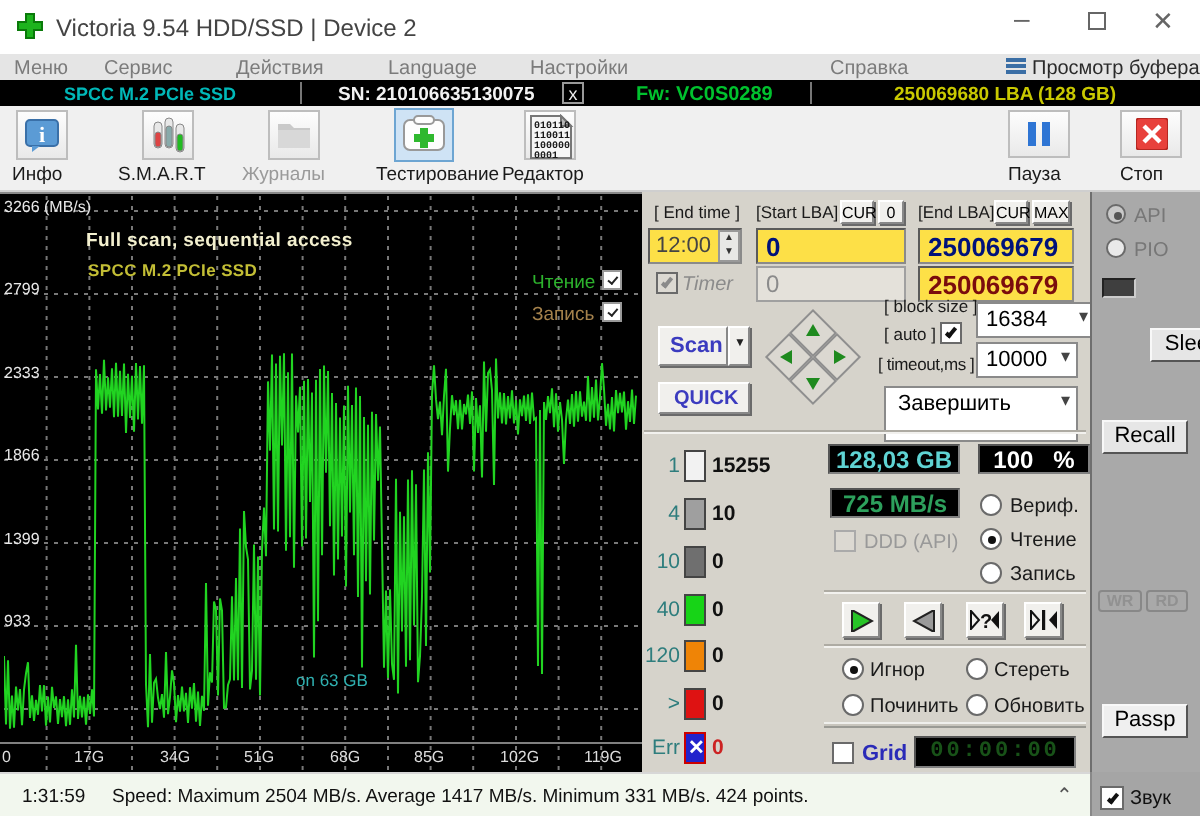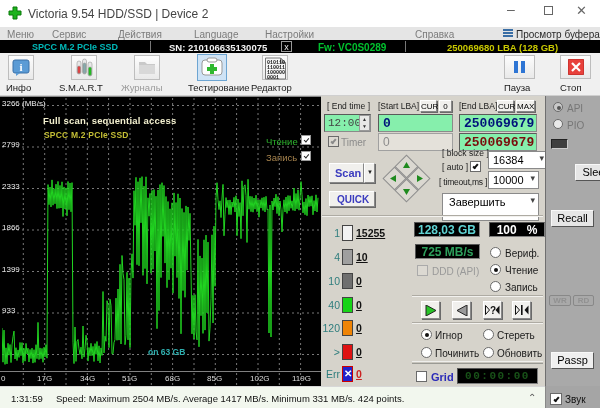--- a/index.html
+++ b/index.html
@@ -10,32 +10,32 @@
 .blackbar{left:0;top:40px;width:600px;height:13px;background:#000;color:#fff;}
 .bi{position:absolute;top:1px;font-size:9.5px;font-weight:bold;white-space:nowrap;}
 .toolbar{left:0;top:53px;width:600px;height:43px;background:#f0f0f0;border-bottom:1px solid #cfcfcf;}
 .tbtn{position:absolute;top:2px;width:26px;height:25px;background:linear-gradient(#fdfdfd,#e9e9e9);border:1px solid #bdbdbd;}
 .tlbl{position:absolute;top:29px;font-size:9.5px;color:#1a1a1a;white-space:nowrap;}
 .graphwrap{left:0;top:96px;width:321px;height:290px;background:#000;border-top:1px solid #888;}
 .panel{left:321px;top:96px;width:224px;height:290px;background:#d6d3cb;}
 .rightcol{left:545px;top:96px;width:55px;height:290px;background:#a9a9a9;border-left:1px solid #6f6f6f;}
 .statusbar{left:0;top:386px;width:600px;height:22px;background:#f2f7ee;border-top:1px solid #e0e0e0;}
 .lbl{position:absolute;font-size:8.5px;color:#1a1a1a;white-space:nowrap;}
-.inp{position:absolute;background:#86efac;border:1px solid #8a8a8a;border-top:1px solid #5a5a5a;border-left:1px solid #5a5a5a;font-weight:bold;font-size:13px;font-family:Liberation Mono, monospace;}
+.inp{position:absolute;background:#fde047;border:1px solid #8a8a8a;border-top:1px solid #5a5a5a;border-left:1px solid #5a5a5a;font-weight:bold;font-size:13px;}
 .btn3d{position:absolute;background:#f1f0ed;border:1px solid #888;border-top-color:#fff;border-left-color:#fff;box-shadow:1px 1px 0 #6a6a6a;}
 .combo{position:absolute;background:#fff;border:1px solid #8a8a8a;font-size:11px;color:#000;}
 .carr{position:absolute;right:3px;top:1px;color:#444;font-size:9px;}
 .lcd{position:absolute;background:#000;border:1px solid #808080;border-top-color:#555;border-left-color:#555;text-align:center;font-weight:bold;}
 .radio{position:absolute;width:11px;height:11px;border-radius:50%;background:#fff;border:1px solid #6a6a6a;}
 .rdot{position:absolute;left:3px;top:3px;width:4px;height:4px;border-radius:50%;background:#111;}
 .cb{position:absolute;width:11px;height:11px;background:#fff;border:1px solid #6a6a6a;}
 .ck{position:absolute;left:3px;top:1px;width:3px;height:6px;border:solid #111;border-width:0 2px 2px 0;transform:rotate(40deg);}
 .leg-n{position:absolute;font-size:10.5px;color:#2e7d7d;text-align:right;width:18px;}
 .leg-b{position:absolute;width:11px;height:16px;border:1px solid #444;}
-.leg-v{position:absolute;font-size:10.5px;color:#111;font-weight:bold;text-decoration:underline;}
+.leg-v{position:absolute;font-size:10.5px;color:#111;font-weight:bold;}
 .sbtn{position:absolute;left:6px;width:43px;height:17px;background:#e6e6e6;border:1px solid #555;border-top-color:#f8f8f8;border-left-color:#f8f8f8;text-align:center;font-size:11px;color:#000;line-height:15px;}
 </style></head><body>
 
 <div class="abs titlebar">
 <svg style="position:absolute;left:8px;top:6px" width="14" height="14" viewBox="0 0 14 14">
       <path d="M5 1h4v4h4v4H9v4H5V9H1V5h4z" fill="#1db31d" stroke="#0a7a0a" stroke-width="1"></path>
     </svg>
 <div style="position:absolute;left:28px;top:7px;font-size:12px;color:#444;">Victoria 9.54 HDD/SSD | Device 2</div>
 <div style="position:absolute;left:507px;top:1px;color:#666;font-size:14px;">–</div>
 <div style="position:absolute;left:544px;top:6px;width:9px;height:9px;border:1px solid #666;"></div>
@@ -163,21 +163,21 @@
 <div class="abs" style="left:43px;top:18px;color:#f3f0cf;font-size:9.5px;font-weight:bold;letter-spacing:0.2px;">Full scan, sequential access</div>
 <div class="abs" style="left:44px;top:33px;color:#c3be35;font-size:8.5px;font-weight:bold;letter-spacing:0.2px;">SPCC M.2 PCIe SSD</div>
 <div class="abs" style="left:266px;top:39px;color:#2db32d;font-size:9.5px;">Чтение</div>
 <div class="abs" style="left:301px;top:38px;width:10px;height:10px;background:#fff;border:1px solid #999;">
       <span style="position:absolute;left:3px;top:1px;width:2.5px;height:5px;border:solid #222;border-width:0 1.5px 1.5px 0;transform:rotate(40deg);"></span>
     </div>
 <div class="abs" style="left:266px;top:55px;color:#a5824c;font-size:9.5px;">Запись</div>
 <div class="abs" style="left:301px;top:54px;width:10px;height:10px;background:#fff;border:1px solid #999;">
       <span style="position:absolute;left:3px;top:1px;width:2.5px;height:5px;border:solid #222;border-width:0 1.5px 1.5px 0;transform:rotate(40deg);"></span>
     </div>
-<div class="abs" style="left:148px;top:250px;color:#2fb0b0;font-size:8.5px;font-weight:bold;text-align:center;">on 63 GB</div>
+<div class="abs" style="left:148px;top:238px;color:#2fb0b0;font-size:8.5px;font-weight:normal;text-align:center;">on 63 GB</div>
 <div class="abs" style="left:0px;top:274px;width:321px;height:1px;background:#808080;"></div>
 <div class="abs" style="left:1px;top:277px;color:#ddd;font-size:8px;">0</div>
 <div class="abs" style="left:37px;top:277px;color:#ddd;font-size:8px;">17G</div>
 <div class="abs" style="left:80px;top:277px;color:#ddd;font-size:8px;">34G</div>
 <div class="abs" style="left:122px;top:277px;color:#ddd;font-size:8px;">51G</div>
 <div class="abs" style="left:165px;top:277px;color:#ddd;font-size:8px;">68G</div>
 <div class="abs" style="left:207px;top:277px;color:#ddd;font-size:8px;">85G</div>
 <div class="abs" style="left:250px;top:277px;color:#ddd;font-size:8px;">102G</div>
 <div class="abs" style="left:292px;top:277px;color:#ddd;font-size:8px;">119G</div>
 </div>
@@ -192,21 +192,21 @@
 <div class="btn3d" style="left:516px;top:100px;width:19px;height:12px;font-size:8px;text-align:center;line-height:11px;">MAX</div>
 
 <div class="inp" style="left:324px;top:114px;width:47px;height:18px;font-weight:normal;color:#444;font-size:11px;padding:2px 0 0 3px;">12:00</div>
 <div class="abs" style="left:359px;top:115px;width:11px;height:16px;background:#e8e8e6;border:1px solid #999;font-size:5px;color:#333;text-align:center;line-height:7px;">▲<br>▼</div>
 <div class="inp" style="left:378px;top:114px;width:75px;height:18px;color:#00127a;padding:1px 0 0 4px;">0</div>
 <div class="inp" style="left:459px;top:114px;width:78px;height:18px;color:#00127a;padding:1px 0 0 4px;">250069679</div>
 
 <div class="cb" style="left:328px;top:136px;background:#dcd9d2;">
     <span class="ck" style="border-color:#8a8a8a;"></span>
   </div>
-<div class="lbl" style="left:341px;top:137px;color:#8b8b8b;font-size:10px;">Timer</div>
+<div class="lbl" style="left:341px;top:137px;color:#8b8b8b;font-size:10px;font-style:italic;">Timer</div>
 <div class="abs" style="left:378px;top:133px;width:75px;height:18px;background:#e4e1da;border:1px solid #a0a0a0;color:#8b8b8b;font-size:12px;padding:1px 0 0 4px;">0</div>
 <div class="inp" style="left:459px;top:133px;width:78px;height:18px;color:#7a0d0d;padding:1px 0 0 4px;">250069679</div>
 
 <div class="btn3d" style="left:329px;top:163px;width:35px;height:20px;">
     <span style="position:absolute;left:5px;top:3px;color:#3b3bbf;font-weight:bold;font-size:11px;">Scan</span>
   </div>
 <div class="btn3d" style="left:364px;top:163px;width:11px;height:20px;">
     <span style="position:absolute;left:2px;top:5px;font-size:6px;color:#222;">▼</span>
   </div>
 <div class="btn3d" style="left:329px;top:191px;width:46px;height:16px;">

